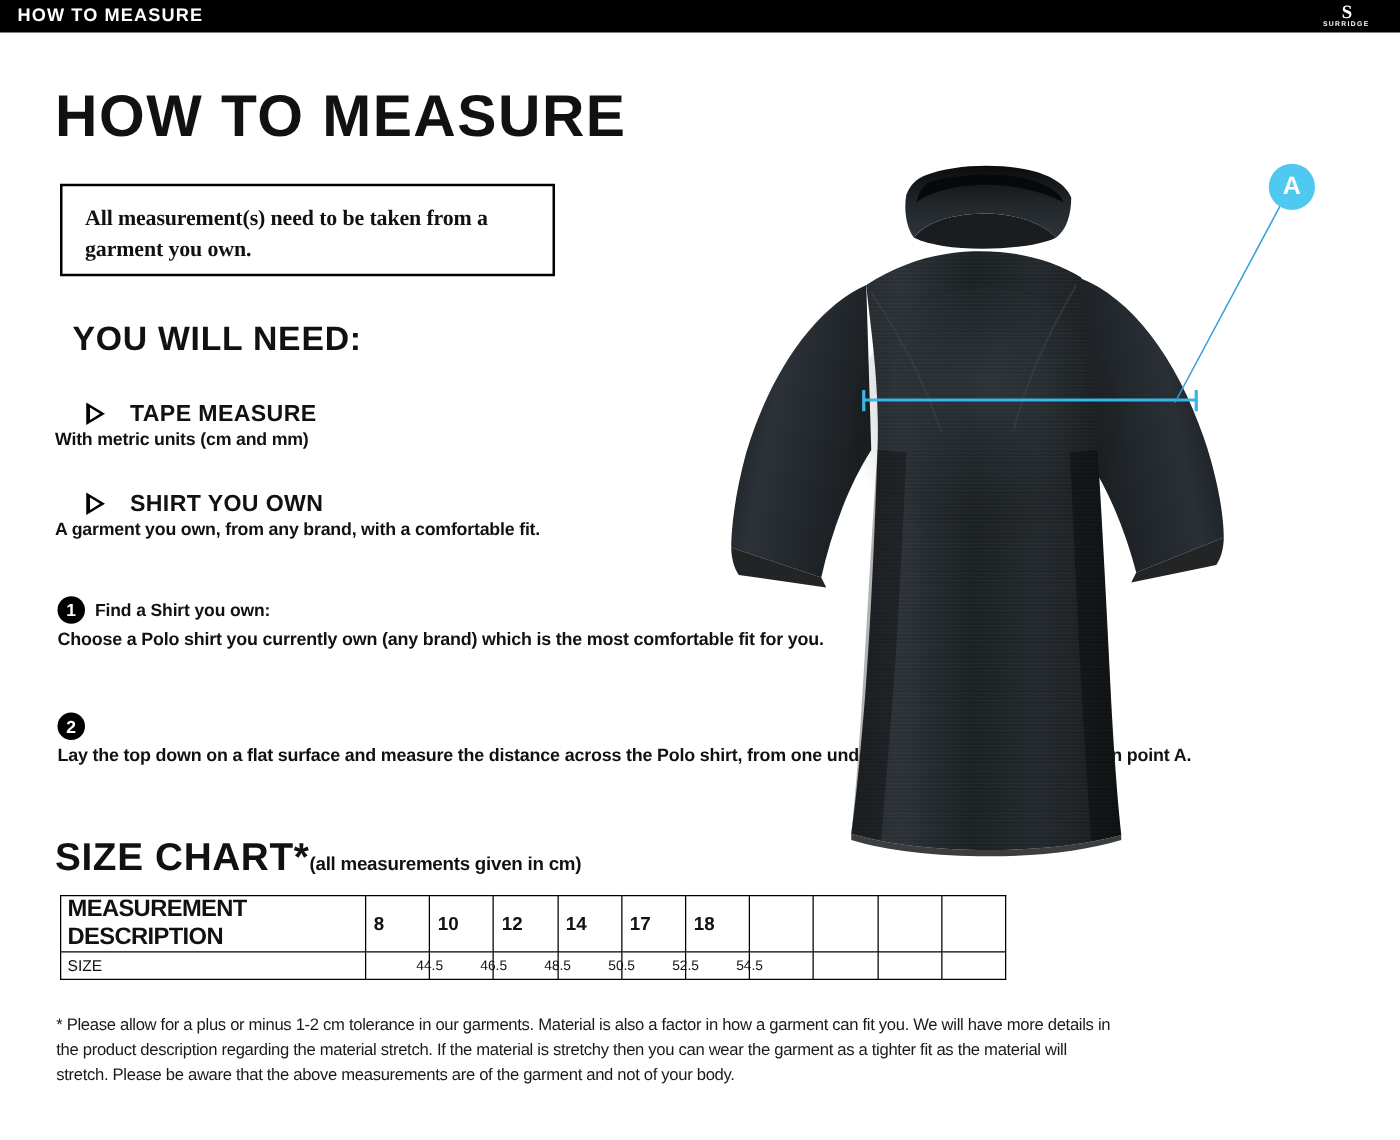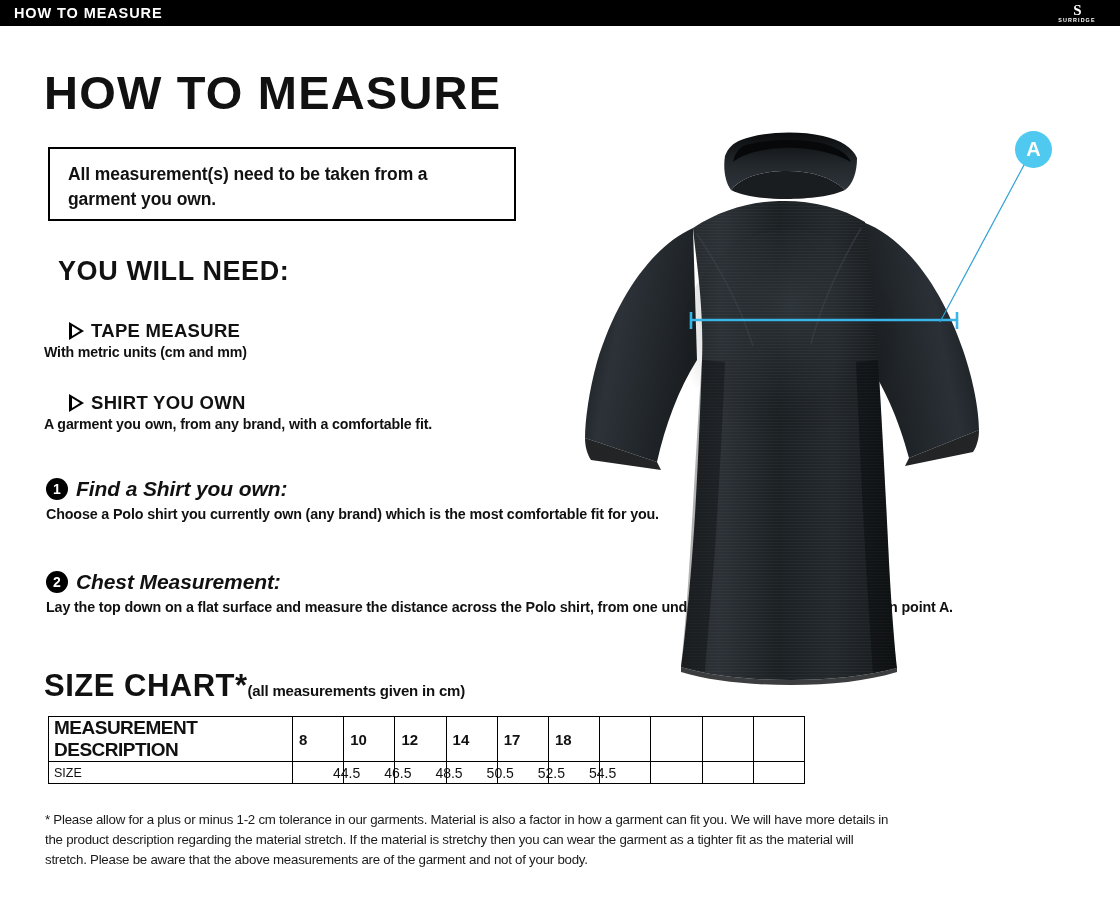--- a/index.html
+++ b/index.html
@@ -60,23 +60,24 @@
     left: 44px; top: 66px;
     font-size: 47px;
     font-weight: bold;
     letter-spacing: 1.2px;
     line-height: 54px;
   }
 
   .notice-box {
     position: absolute;
     left: 48px; top: 147px;
-    width: 468px; height: 74px;
+    width: 396px; height: 74px;
     border: 2.5px solid #000000;
     padding: 13px 16px 0 18px;
+    font-family: Liberation Serif, serif;
   }
   .notice-text {
     font-size: 17.5px;
     font-weight: bold;
     line-height: 25px;
     letter-spacing: -0.1px;
   }
 
   .section-heading {
     position: absolute;
@@ -84,21 +85,21 @@
     font-size: 27px;
     font-weight: bold;
     letter-spacing: 0.6px;
   }
   #you-will-need { top: 256px; }
 
   .need-item { position: absolute; left: 44px; }
   .need-item .row {
     display: flex;
     align-items: center;
-    gap: 7px;
+    gap: 20px;
     padding-left: 25px;
   }
   .tri {
     width: 0; height: 0;
     border-left: 15px solid #000;
     border-top: 9.5px solid transparent;
     border-bottom: 9.5px solid transparent;
     position: relative;
   }
   .tri::after {
@@ -137,24 +138,23 @@
     background: #000;
     color: #fff;
     font-size: 14px;
     font-weight: bold;
     display: flex;
     align-items: center;
     justify-content: center;
     flex: 0 0 auto;
   }
   .step-title {
-    font-size: 21px;
+    font-size: 14px;
     font-weight: bold;
     letter-spacing: -0.1px;
-    font-style: italic;
   }
   .step-body {
     font-size: 14.3px;
     font-weight: bold;
     line-height: 17.5px;
     margin-top: 5px;
     letter-spacing: -0.15px;
   }
   #step-1 { top: 477px; }
   #step-2 { top: 570px; }
@@ -209,21 +209,21 @@
   td.desc-sub {
     font-size: 11.5px;
     font-weight: bold;
     letter-spacing: -0.35px;
     padding-left: 5px;
   }
   td.row-label {
     font-size: 12.5px;
     padding-left: 5px;
   }
-  td.num { text-align: left; padding-right: 6px; font-size: 14px; padding-left: 40px; }
+  td.num { text-align: left; padding-right: 6px; font-size: 11px; padding-left: 40px; }
 
   .footnote {
     position: absolute;
     left: 45px; top: 810px;
     width: 846px;
     font-size: 13.3px;
     line-height: 20px;
     letter-spacing: -0.25px;
     color: #1a1a1a;
   }
@@ -289,21 +289,20 @@
   <div class="step-head">
     <span class="step-num">1</span>
     <span class="step-title">Find a Shirt you own:</span>
   </div>
   <div class="step-body">Choose a Polo shirt you currently own (any brand) which is the most comfortable fit for you.</div>
 </div>
 
 <div class="step" id="step-2">
   <div class="step-head">
     <span class="step-num">2</span>
-    <span class="step-title">Chest Measurement:</span>
   </div>
   <div class="step-body">Lay the top down on a flat surface and measure the distance across the Polo shirt, from one under arm to the other, as shown in point A.</div>
 </div>
 
 <div class="chart-heading">
   <span class="chart-heading-main">SIZE CHART*</span>
   <span class="chart-heading-sub">(all measurements given in cm)</span>
 </div>
 
 <table class="size-table">

